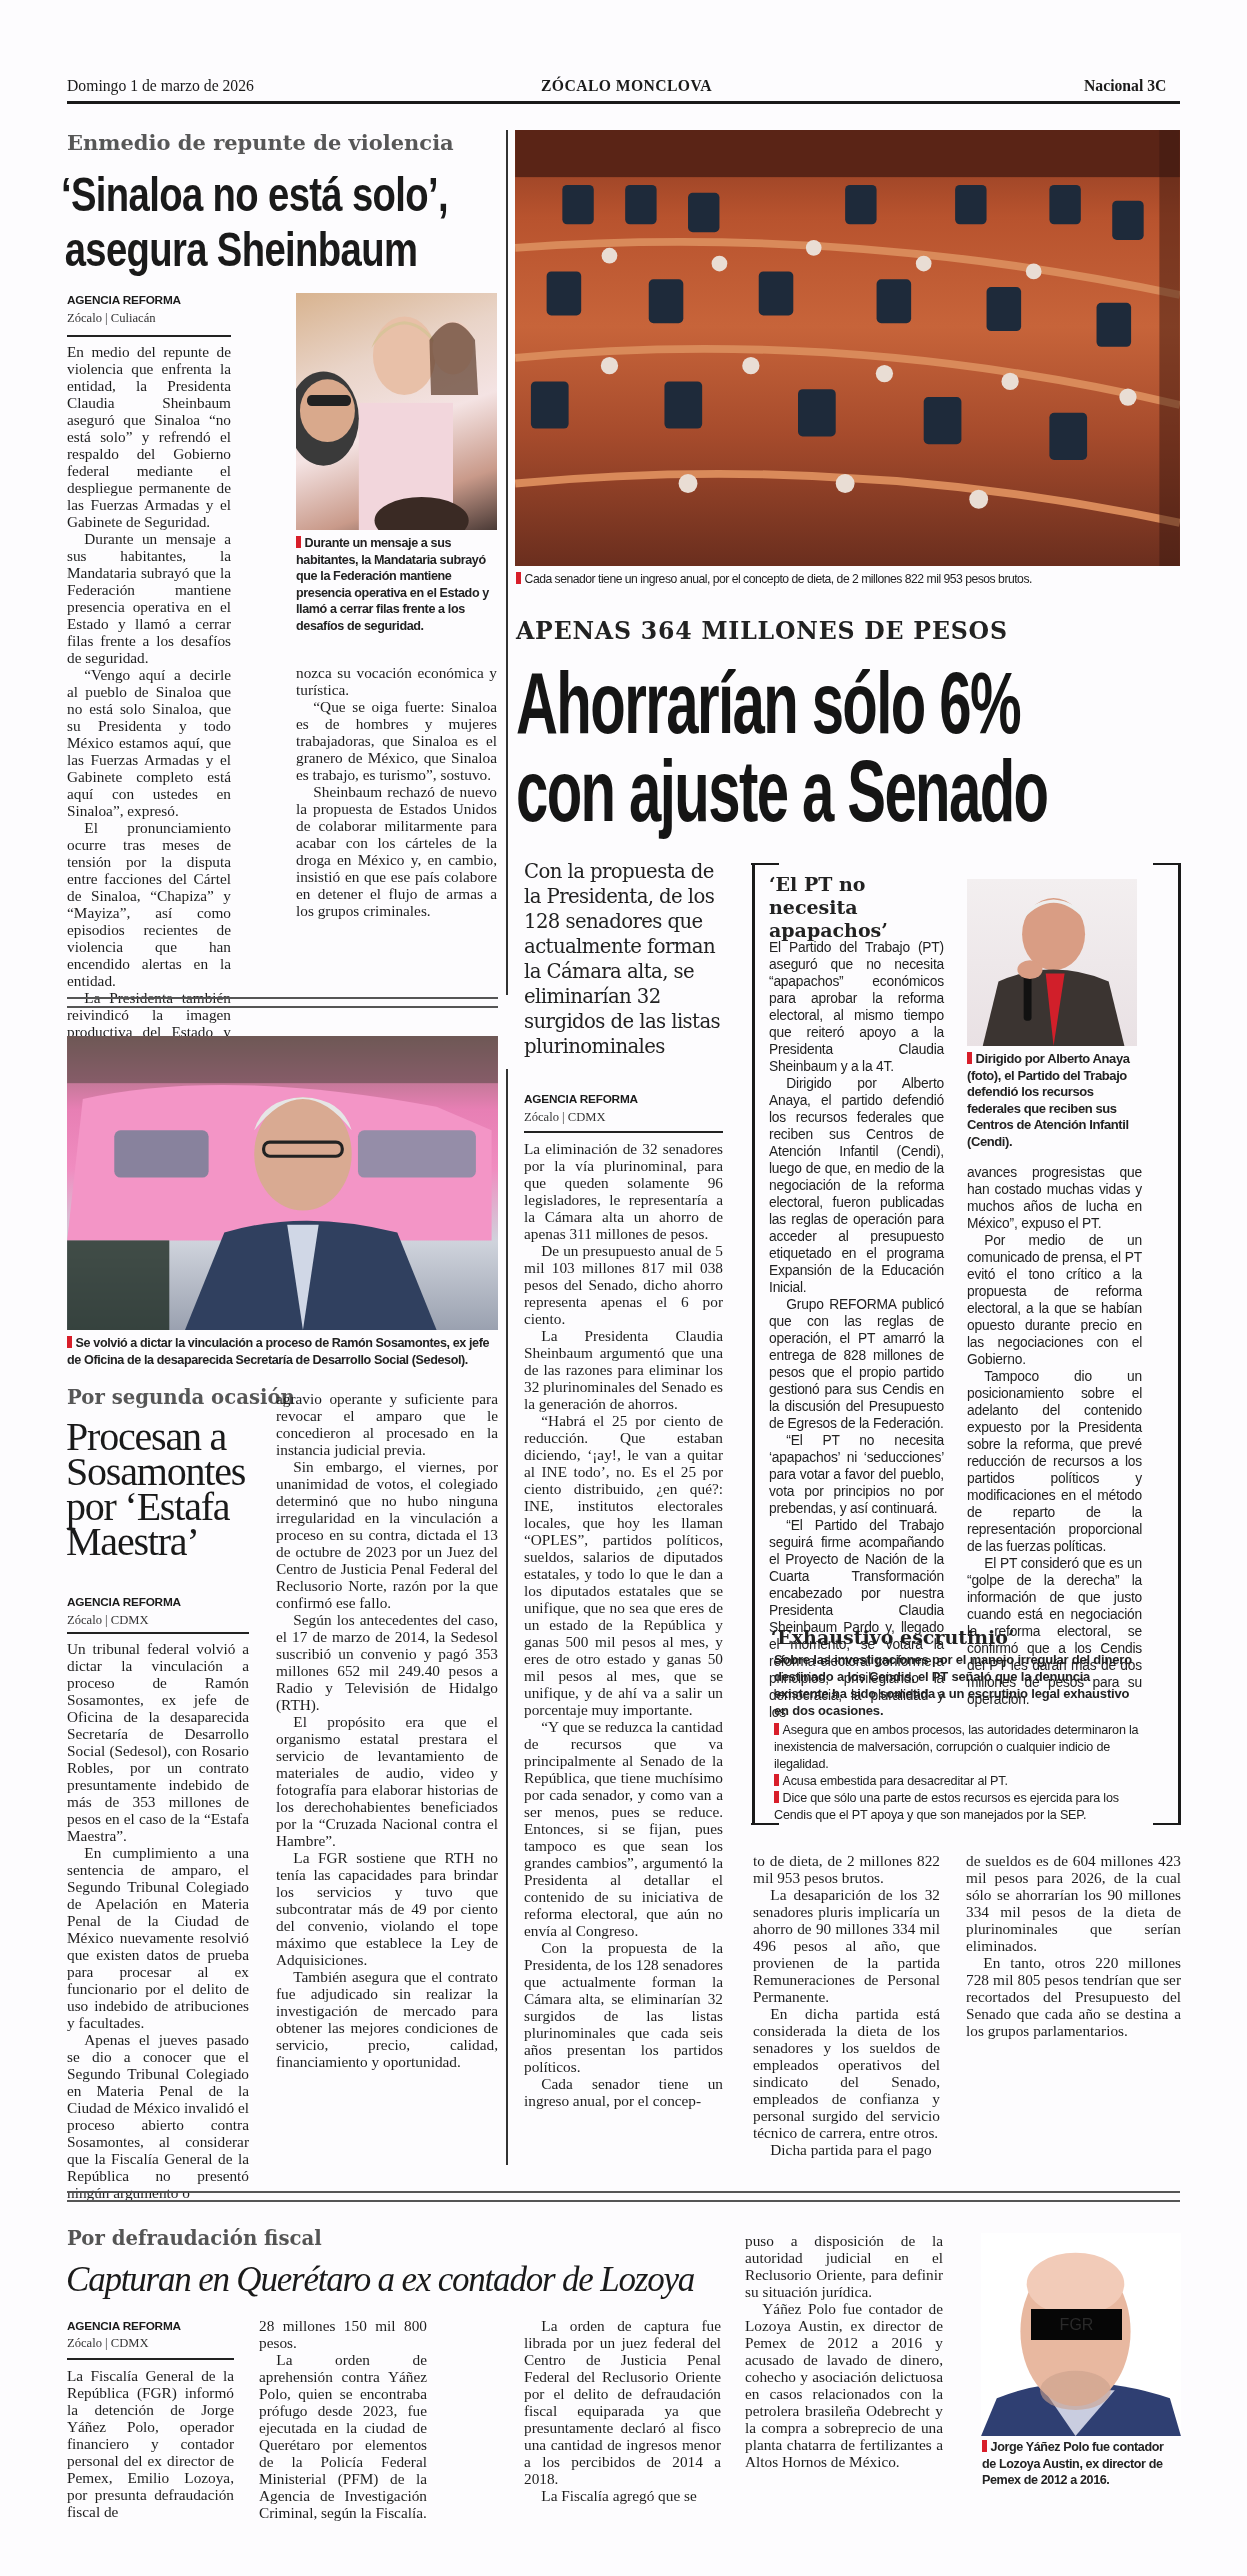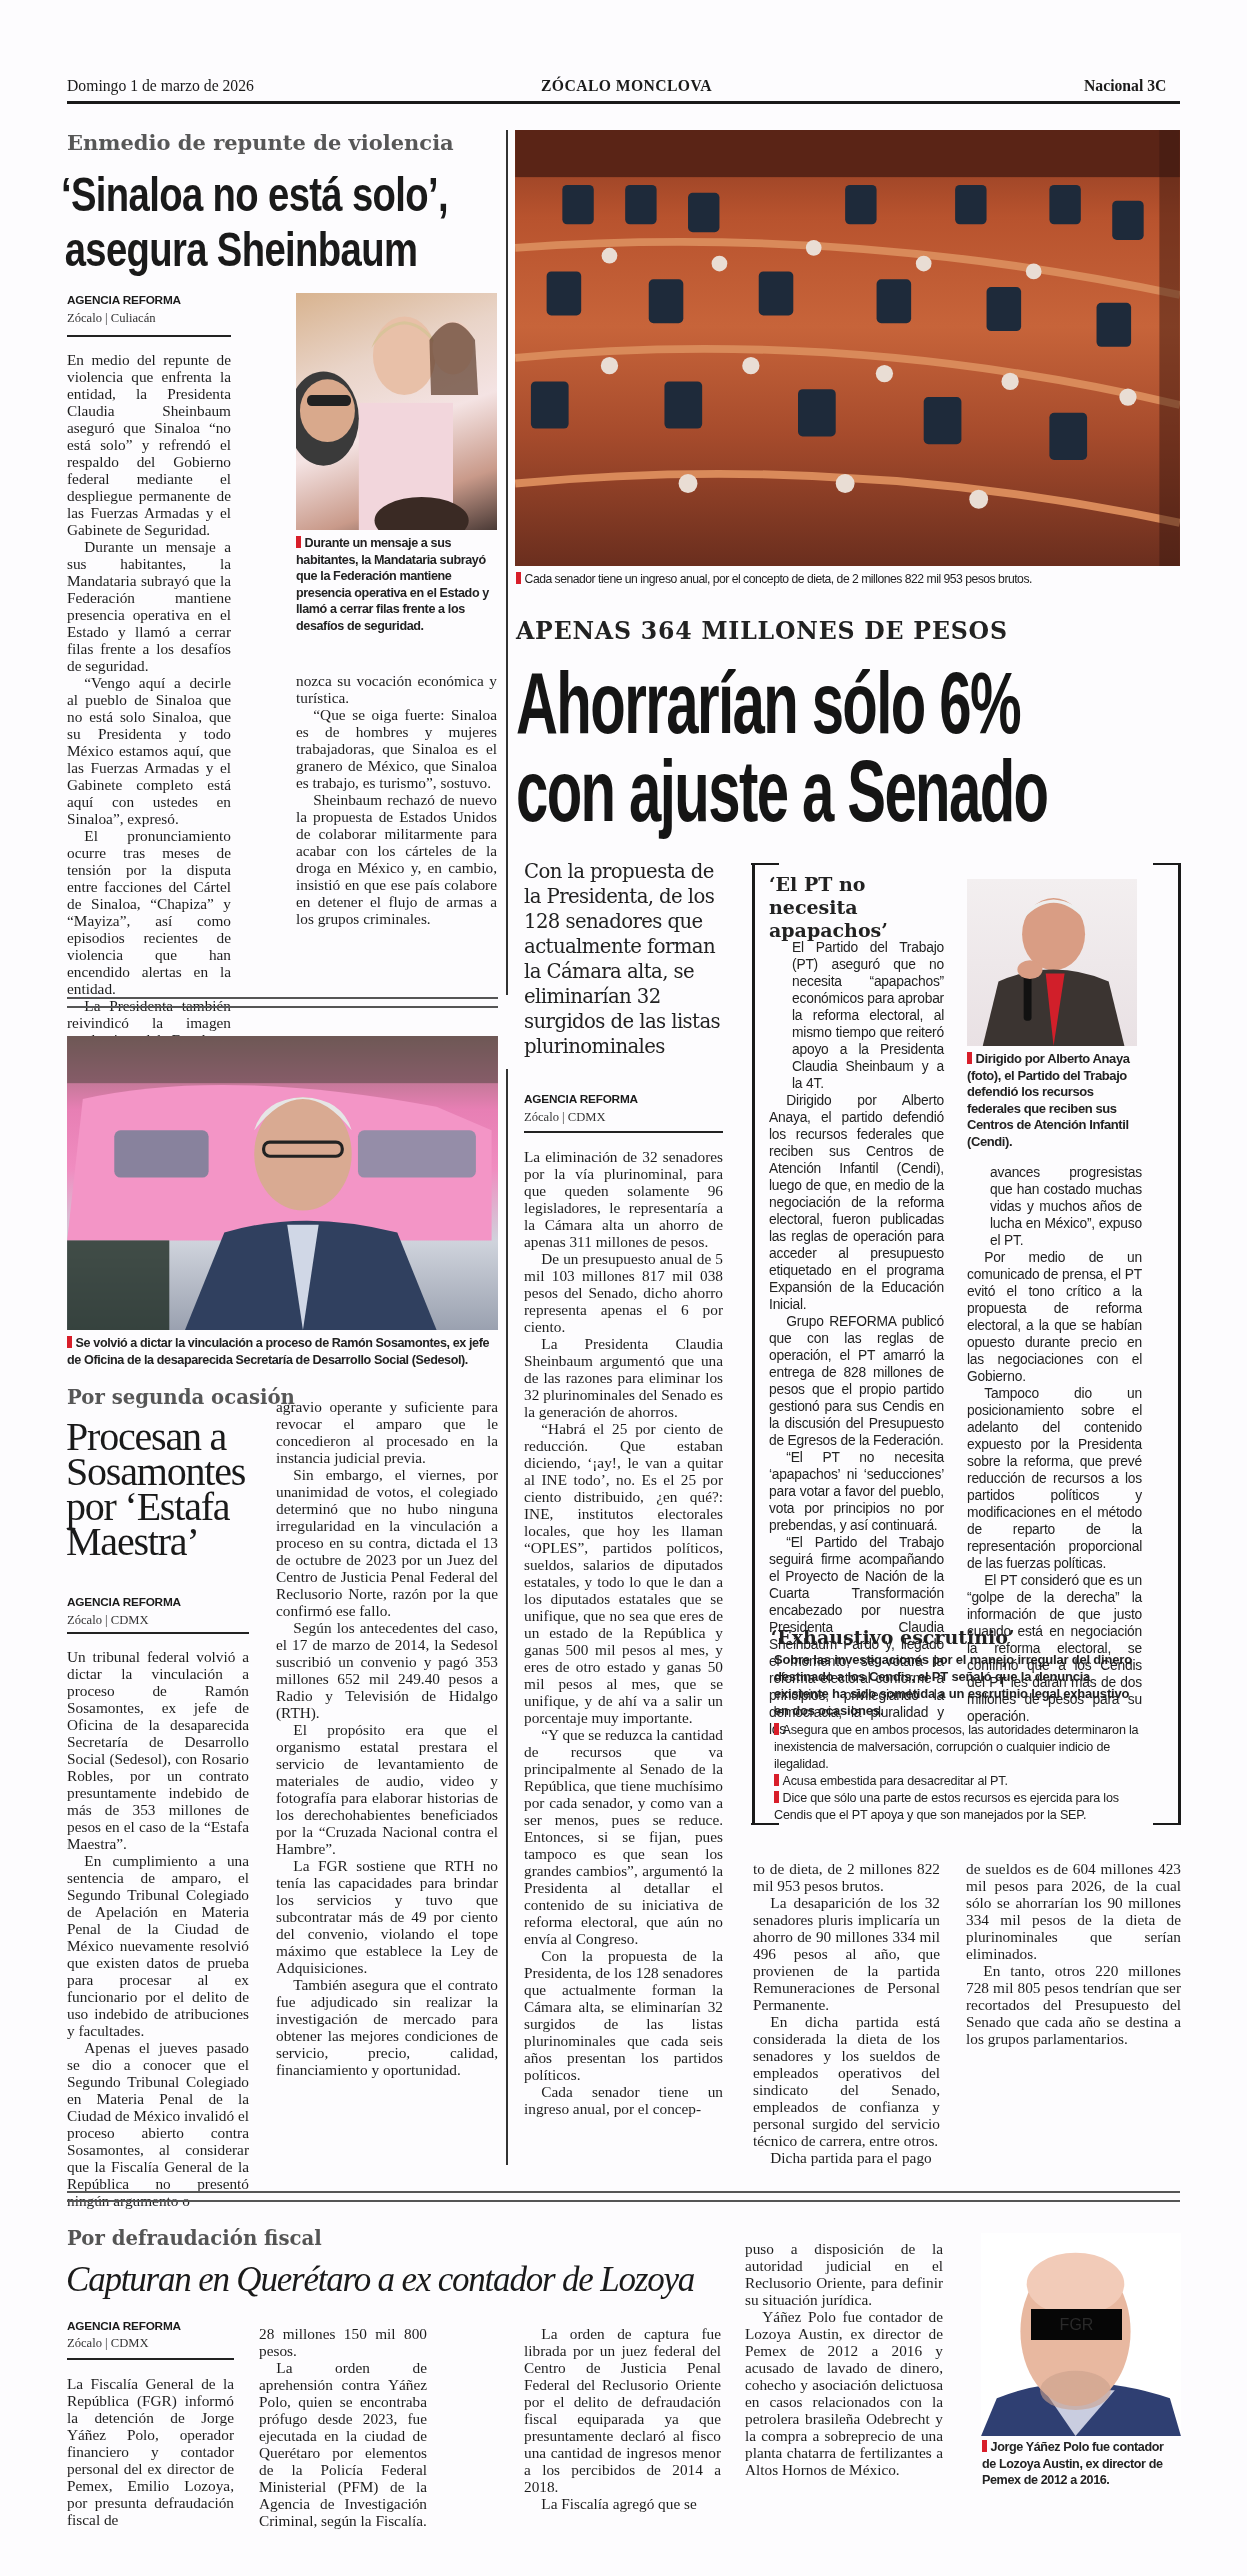--- a/index.html
+++ b/index.html
@@ -11,32 +11,32 @@
   .slab { font-family: "DejaVu Serif", serif; }
   
   .hdr { top: 77px; font-size: 15.7px; font-family: "Liberation Serif", serif; }
   .hdr-rule { left: 67px; top: 101px; width: 1113px; height: 3.1px; background: #1a1a1a; }
   .col-rule { background: #333; width: 1.6px; }
   .kicker { font-family: "DejaVu Serif", serif; font-weight: bold; color: #555; }
   .hl-cond { font-family: "Liberation Sans", sans-serif; font-weight: bold; transform-origin: left top; letter-spacing: -0.8px; }
   .byline-agency { font-family: "Liberation Sans", sans-serif; font-weight: bold; font-size: 11.8px; letter-spacing: -0.2px; }
   .byline-place { font-family: "Liberation Serif", serif; font-size: 12.6px; color: #333; }
   .byline-rule { height: 1.6px; background: #222; }
-  .body-txt { font-family: "Liberation Serif", serif; font-size: 15.3px; line-height: 17px; text-align: justify; hyphens: manual; color: #1d1d1d; margin-top: 8px; }
+  .body-txt { font-family: "Liberation Serif", serif; font-size: 15.3px; line-height: 17px; text-align: justify; hyphens: manual; color: #1d1d1d; }
   .body-txt p { margin: 0; text-indent: 17.3px; }
   .body-txt p.first { text-indent: 0; }
   .caption { font-family: "Liberation Sans", sans-serif; font-weight: bold; font-size: 12.6px; line-height: 16.5px; letter-spacing: -0.4px; color: #222; }
   .redmark { display: inline-block; width: 4.7px; height: 11.8px; background: #d81e2a; margin-right: 3.9px; vertical-align: -0.8px; }
   .photo { overflow: hidden; }
   .double-rule { height: 11px; border-top: 2.4px solid #555; border-bottom: 2.4px solid #555; box-sizing: border-box; }
   .sidebar-box { border-left: 3.9px solid #1a1a1a; border-right: 3.1px solid #1a1a1a; box-sizing: border-box; }
   .sb-title { font-family: "DejaVu Serif", serif; font-weight: bold; font-size: 19px; line-height: 23px; color: #222; }
   .sb-body { font-family: "Liberation Sans", sans-serif; font-size: 13.8px; line-height: 17px; text-align: justify; color: #222; letter-spacing: -0.2px; }
   .sb-body p { margin: 0; text-indent: 17.3px; }
-  .sb-body p.first { text-indent: 0; margin-left: 23px; }
+  .sb-body p.first { text-indent: 0; }
   .deck { font-family: "DejaVu Serif", serif; font-size: 19.7px; line-height: 25px; color: #222; letter-spacing: -0.6px; }
 </style>
 </head>
 <body>
 
 <div class="abs hdr" style="left:67px;">Domingo 1 de marzo de 2026</div>
 <div class="abs hdr" style="left:541px; font-weight:bold; letter-spacing:0.4px;">ZÓCALO MONCLOVA</div>
 <div class="abs hdr" style="left:1084px; font-weight:bold;">Nacional 3C</div>
 <div class="abs hdr-rule"></div>
 

